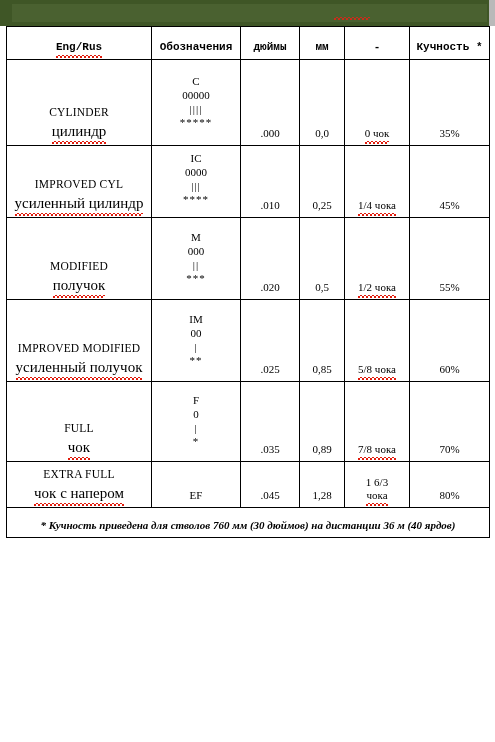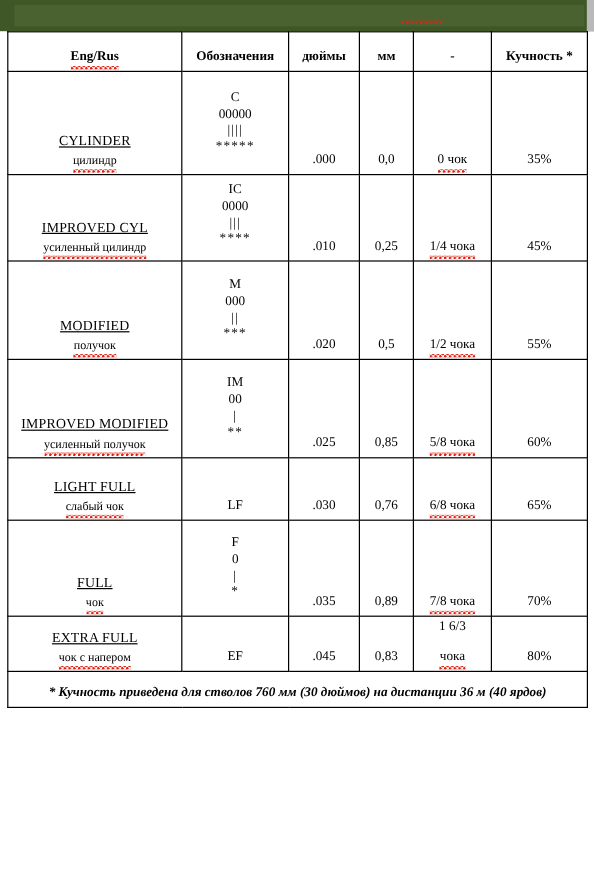--- a/index.html
+++ b/index.html
@@ -68,38 +68,38 @@
     padding: 0 2px 4px 2px;
     font-size: 11px;
     line-height: 1.25;
   }
   thead th {
     vertical-align: middle;
     font-weight: bold;
     font-size: 11.5px;
     height: 28px;
     padding-bottom: 0;
+    font-family: Liberation Mono, monospace;
   }
   
   col.c-name  { width: 145px; }
   col.c-mark  { width: 89px;  }
   col.c-inch  { width: 59px;  }
   col.c-mm    { width: 45px;  }
   col.c-dash  { width: 65px;  }
   col.c-acc   { width: 80px;  }
 
   .name-eng {
     display: block;
     font-size: 11.5px;
     letter-spacing: .2px;
-    text-decoration: underline;
   }
   .name-rus {
     display: block;
-    font-size: 10px;
+    font-size: 15px;
     margin-top: 3px;
   }
   .marks {
     line-height: 1.45;
     font-size: 11px;
   }
   .marks span { display: block; }
   .bars { letter-spacing: 1px; }
   .stars { letter-spacing: 1px; }
 
@@ -227,31 +227,20 @@
         <span>00</span>
         <span class="bars">|</span>
         <span class="stars">**</span>
       </td>
       <td>.025</td>
       <td>0,85</td>
       <td><span class="sq">5/8 чока</span></td>
       <td>60%</td>
     </tr>
 
-    <tr style="height:52px">
-      <td class="cell-name">
-        <span class="name-eng">LIGHT FULL</span>
-        <span class="name-rus"><span class="sq">слабый чок</span></span>
-      </td>
-      <td>LF</td>
-      <td>.030</td>
-      <td>0,76</td>
-      <td><span class="sq">6/8 чока</span></td>
-      <td>65%</td>
-    </tr>
 
     <tr style="height:80px">
       <td class="cell-name">
         <span class="name-eng">FULL</span>
         <span class="name-rus"><span class="sq">чок</span></span>
       </td>
       <td class="marks" style="vertical-align:middle;padding-bottom:0">
         <span>F</span>
         <span>0</span>
         <span class="bars">|</span>
@@ -264,24 +253,24 @@
     </tr>
 
 
     <tr style="height:46px">
       <td class="cell-name">
         <span class="name-eng">EXTRA FULL</span>
         <span class="name-rus"><span class="sq">чок с напером</span></span>
       </td>
       <td>EF</td>
       <td>.045</td>
-      <td>0,83</td>
+      <td>1,28</td>
       <td>
         <span style="display:block">1 6/3</span>
-        <span class="sq" style="display:inline-block;margin-top:12px">чока</span>
+        <span class="sq" style="display:inline-block;margin-top:0">чока</span>
       </td>
       <td>80%</td>
     </tr>
 
     <tr style="height:30px">
       <td class="footnote" colspan="6">* Кучность приведена для стволов 760 мм (30 дюймов) на дистанции 36 м (40 ярдов)</td>
     </tr>
   </tbody>
 </table>
 

